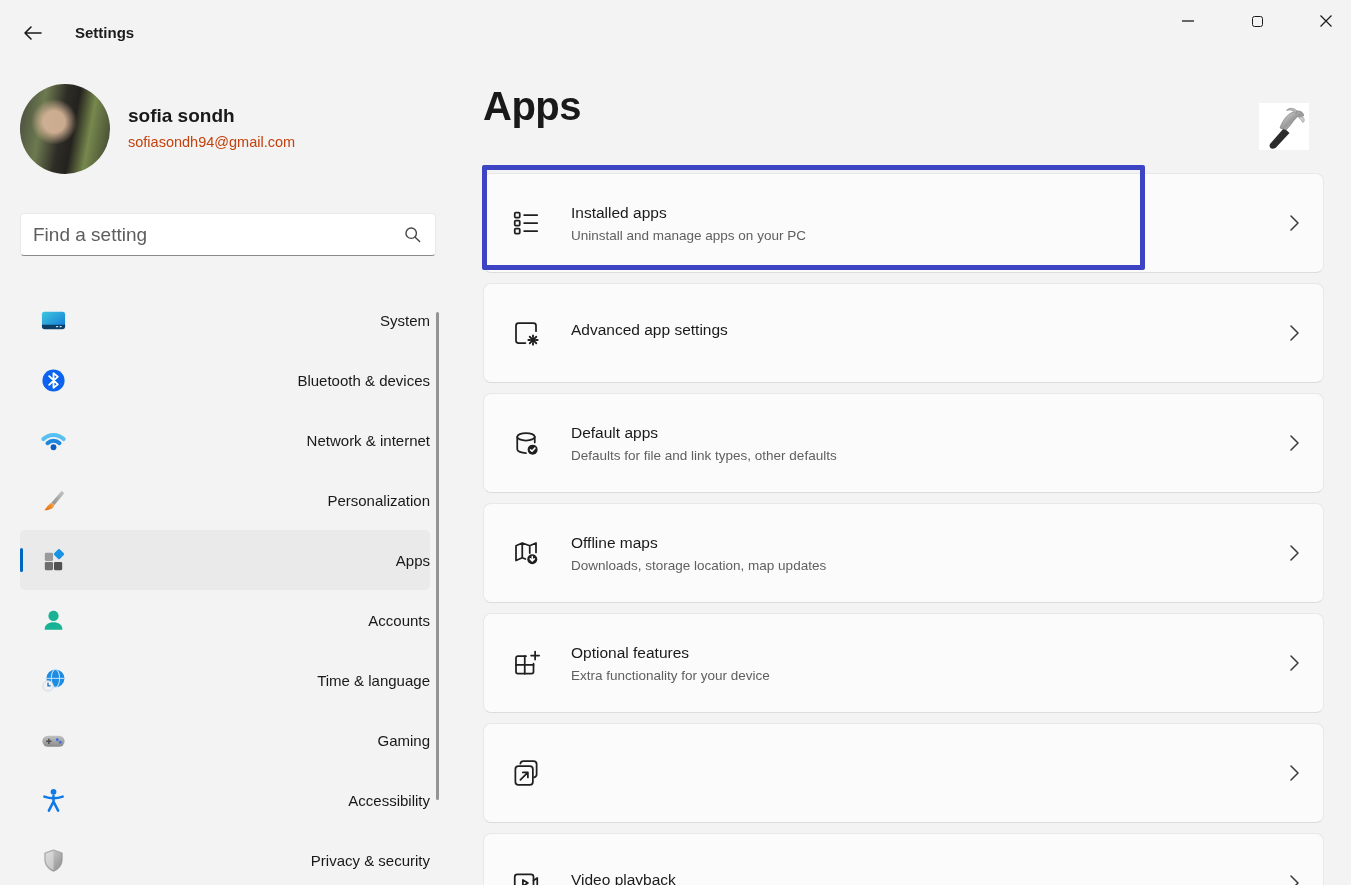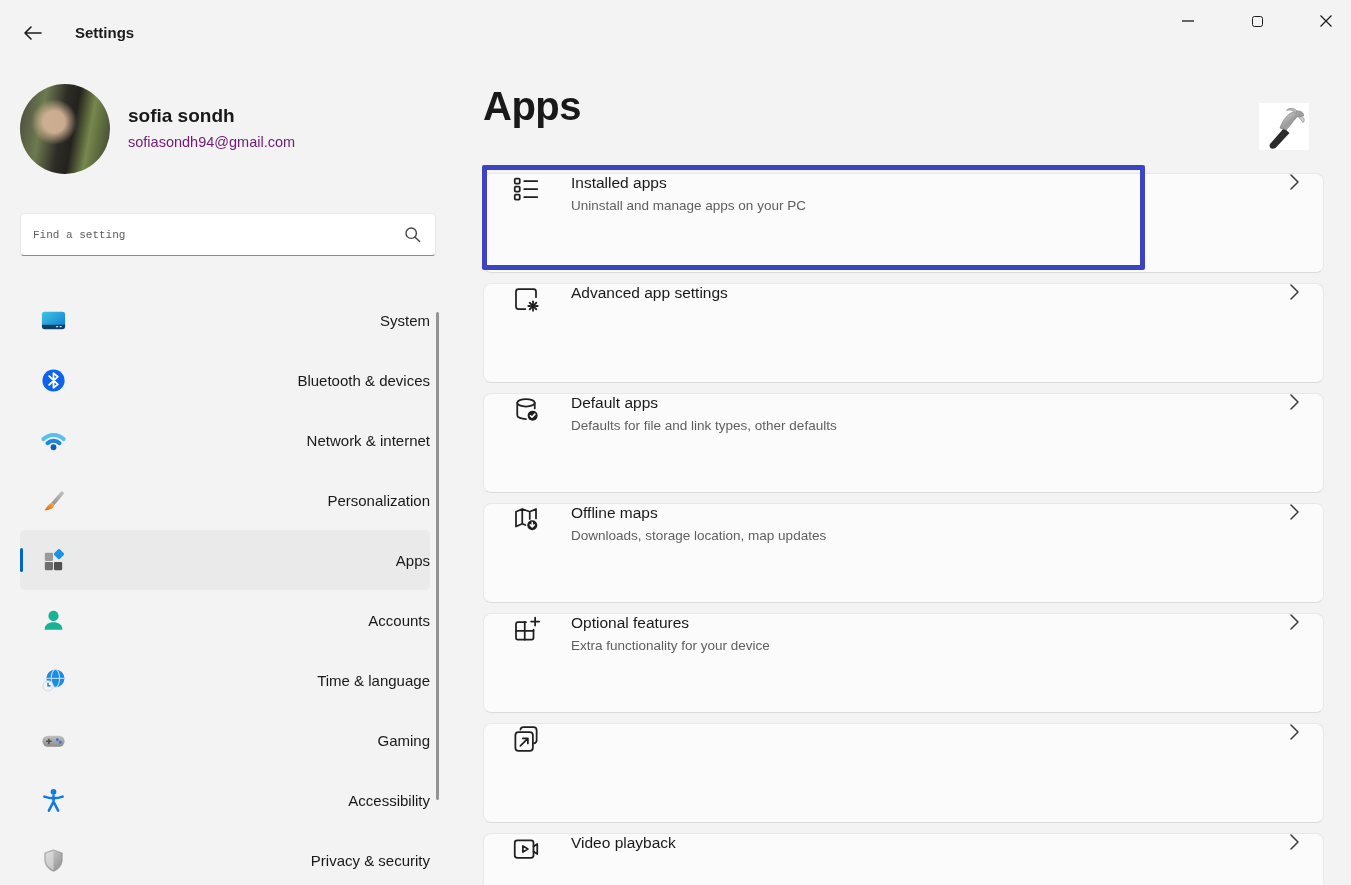--- a/index.html
+++ b/index.html
@@ -17,27 +17,27 @@
   .win-btn { width:46px; height:34px; background:transparent; border:none; display:flex; align-items:center; justify-content:center; cursor:pointer; }
   .max-glyph { width:11px; height:11px; border:1.2px solid #1a1a1a; border-radius:2.5px; }
 
   
   .avatar { position:absolute; left:20px; top:84px; width:90px; height:90px; border-radius:50%;
     background:
       radial-gradient(circle at 38% 42%, rgba(212,178,150,0.95) 0 14%, rgba(212,178,150,0) 30%),
       linear-gradient(100deg, #46483c 0%, #6d7a50 26%, #2e2c26 46%, #24221e 58%, #77884d 74%, #3a402e 100%);
   }
   .user-name  { position:absolute; left:128px; top:105px; font-size:19px; font-weight:700; color:#191919;text-align:right; }
-  .user-email { position:absolute; left:128px; top:134px; font-size:14.5px; color:#701a75; }
+  .user-email { position:absolute; left:128px; top:134px; font-size:14.5px; color:#c2410c; }
 
   .search-box { position:absolute; left:20px; top:213px; width:416px; height:43px;
     background:#ffffff; border:1px solid #e9e9e9; border-bottom:1px solid #8a8a8a;
     border-radius:4px; display:flex; align-items:center; }
   .search-box input { flex:1; height:100%; border:none; outline:none; background:transparent;
-    padding:0 12px; font-size:11px; font-family:Liberation Mono, monospace; color:#6d28d9; }
+    padding:0 12px; font-size:19px; font-family:Liberation Sans, sans-serif; color:#6d28d9; }
   .search-box input::placeholder { color:#5d5d5d; opacity:1; }
   .search-glyph { margin-right:14px; display:flex; }
 
   .nav { position:absolute; left:0; top:290px; width:437px; list-style:none; }
   .nav-item { position:relative; height:60px; width:410px; margin-left:20px; border-radius:5px;
     display:flex; align-items:center; padding-left:20px; cursor:pointer;justify-content:space-between; }
   .nav-item.selected { background:#eaeaea; }
   .nav-item.selected::before { content:""; position:absolute; left:0; top:18px; width:3px; height:24px;
     border-radius:2px; background:#0067c0; }
   .nav-icon { width:27px; height:27px; margin-right:17px; flex:none; display:flex; }
@@ -47,21 +47,21 @@
     background:#949494; border-radius:2px; cursor:pointer; }
 
   
   .page-title { position:absolute; left:483px; top:84px; font-size:40px; font-weight:700;
     letter-spacing:-0.5px; color:#191919; }
   .hammer-box { position:absolute; left:1259px; top:103px; width:50px; height:47px; background:#ffffff; }
 
   .cards { position:absolute; left:483px; top:173px; width:841px; }
   .card { height:100px; margin-bottom:10px; background:#fbfbfb;
     border:1px solid #e8e8e8; border-bottom-color:#dcdcdc; border-radius:8px;
-    display:flex; padding:0 24px 0 27px; cursor:pointer; }
+    display:flex; align-items:center; padding:0 24px 0 27px; cursor:pointer; }
   .card-icon { width:30px; height:30px; margin-right:30px; flex:none; display:flex; }
   .card-title { font-size:15.5px; color:#1a1a1a; margin-bottom:6px; }
   .card-sub { font-size:13.5px; color:#5f5f5f; }
   .chevron { margin-left:auto; display:flex; }
 
   .highlight-rect { position:absolute; left:482px; top:165px; width:663px; height:105px;
     border:5px solid #3d44c3; border-radius:2px; z-index:6; pointer-events:none; }
 </style>
 </head>
 <body>

